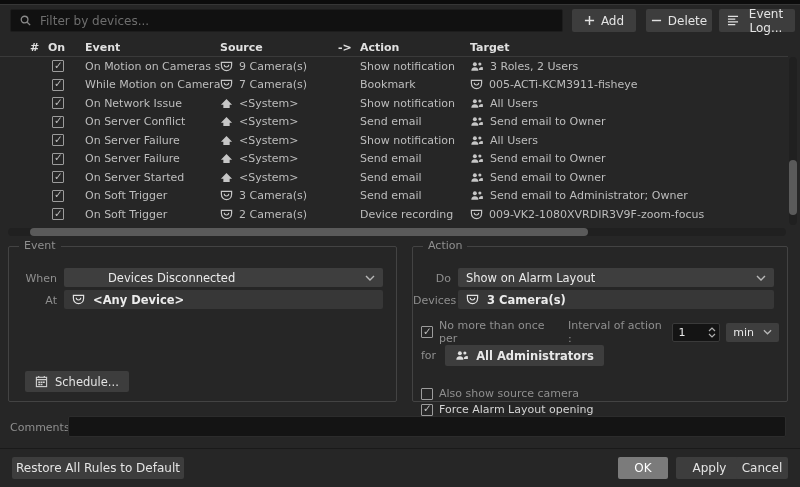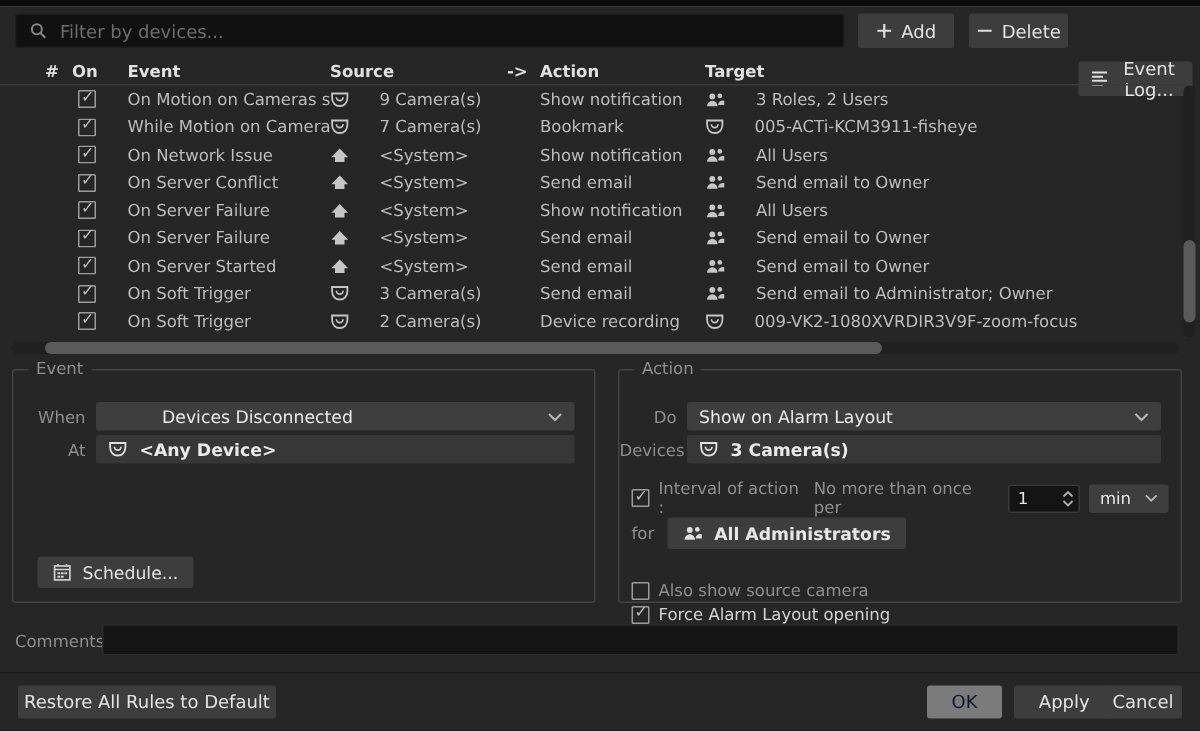--- a/index.html
+++ b/index.html
@@ -10,30 +10,30 @@
   
   .filter{position:absolute;left:10px;top:9px;width:553px;height:23px;background:#111;
           border:1px solid #1d1d1d;border-radius:2px;display:flex;align-items:center;gap:8px;
           padding:0 8px;box-sizing:border-box;}
   .filter .ph{color:#6e6e6e;font-size:12px;}
   .btn{position:absolute;top:9px;height:23px;background:#3d3d3d;border:none;border-radius:2px;
        color:#e4e4e4;font-size:12px;display:flex;align-items:center;justify-content:center;gap:6px;
        font-family:inherit;padding:0 8px;box-sizing:border-box;}
   #btn-add{left:572px;width:64px;}
   #btn-delete{left:646px;width:66px;}
-  #btn-eventlog{left:719px;width:76px;margin-top:32px;}
+  #btn-eventlog{left:719px;width:76px;}
 
   
   .thead{position:absolute;top:39px;left:0;width:788px;height:17px;display:grid;
          grid-template-columns:30px 18px 37px 135px 118px 22px 110px auto;align-items:center;
          border-bottom:1px solid #3a3a3a;color:#e0e0e0;font-size:11px;font-weight:bold;}
   .tbody{position:absolute;top:57px;left:0;width:788px;height:170px;overflow:hidden;}
   .row{display:grid;grid-template-columns:30px 18px 37px 135px 118px 22px 110px auto;
        height:18.5px;align-items:center;font-size:11px;color:#bdbdbd;}
-  .row .flexcell{display:flex;align-items:center;gap:20px;overflow:hidden;white-space:nowrap;}
+  .row .flexcell{display:flex;align-items:center;gap:6px;overflow:hidden;white-space:nowrap;}
   .row .txt{overflow:hidden;white-space:nowrap;}
   .cb{display:inline-block;width:12px;height:12px;border:1px solid #9c9c9c;border-radius:1px;
       position:relative;box-sizing:border-box;flex:none;}
   .cb.checked::after{content:"\2713";position:absolute;left:1px;top:-2.5px;font-size:10.5px;color:#bdbdbd;}
   .icn{display:inline-flex;align-items:center;flex:none;}
 
   .hscroll{position:absolute;left:8px;top:228px;width:778px;height:8px;background:#202020;border-radius:4px;}
   .hscroll .thumb{position:absolute;left:22px;top:0;width:558px;height:8px;background:#5a5a5a;border-radius:4px;}
   .vscroll{position:absolute;left:789px;top:57px;width:8px;height:168px;background:#202020;border-radius:4px;}
   .vscroll .thumb{position:absolute;left:0;top:103px;width:8px;height:55px;background:#5a5a5a;border-radius:4px;}
@@ -66,21 +66,21 @@
 
   
   .comments-label{position:absolute;left:10px;top:421px;color:#8f8f8f;font-size:11px;}
   .comments-input{position:absolute;left:68px;top:416px;width:718px;height:21px;background:#141414;
                   border:1px solid #2c2c2c;border-radius:2px;box-sizing:border-box;}
   .footer{position:absolute;left:0;top:448px;width:800px;height:39px;border-top:1px solid #1a1a1a;}
   .fbtn{position:absolute;top:8px;height:22px;background:#3d3d3d;border:none;border-radius:2px;
         color:#e4e4e4;font-size:12px;display:flex;align-items:center;justify-content:center;
         font-family:inherit;padding:0 4px;box-sizing:border-box;}
   #btn-restore{left:12px;}
-  #btn-ok{left:618px;width:50px;background:#7b7b7b;color:#0f172a;}
+  #btn-ok{left:618px;width:50px;background:#7b7b7b;color:#ffffff;}
   #btn-apply{left:676px;width:67px;}
   #btn-cancel{left:736px;width:52px;}
 </style>
 </head>
 <body>
 
 <div class="dialog">
   <div class="titlebar-edge"></div>
 
   <div class="filter">
@@ -479,22 +479,22 @@
           <svg width="13" height="13" viewBox="0 0 14 14">
             <path d="M1.5 2.5h11v3.1c0 3.6-2.4 5.9-5.5 5.9S1.5 9.2 1.5 5.6Z" fill="none" stroke="#e0e0e0" stroke-width="1.3"></path>
             <path d="M4.6 5.2a2.4 2.4 0 0 0 4.8 0" fill="none" stroke="#e0e0e0" stroke-width="1.2"></path>
           </svg>
         </span>
       <span>3 Camera(s)</span>
     </div>
 
     <div class="inline-row" style="top:72px;">
       <span class="cb checked"></span>
+      <span class="graytxt">No more than once per</span>
       <span class="graytxt">Interval of action :</span>
-      <span class="graytxt">No more than once per</span>
       <span class="spin">
         <span>1</span>
         <span class="arrows">
           <span class="icn">
               <svg width="8" height="5" viewBox="0 0 8 5">
                 <path d="M1 4l3-3 3 3" fill="none" stroke="#b0b0b0" stroke-width="1.2"></path>
               </svg>
             </span>
           <span class="icn">
               <svg width="8" height="5" viewBox="0 0 8 5">

